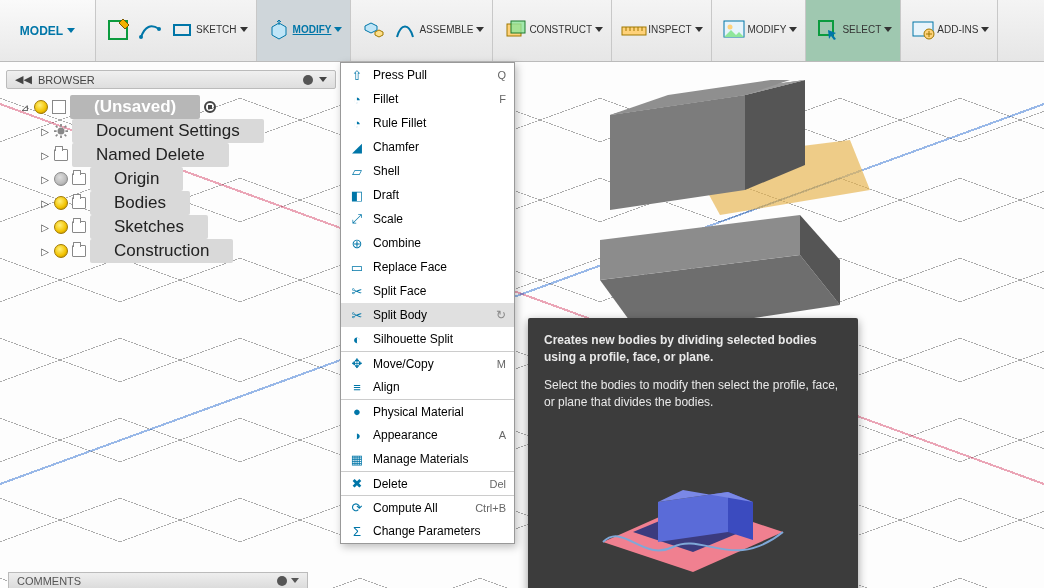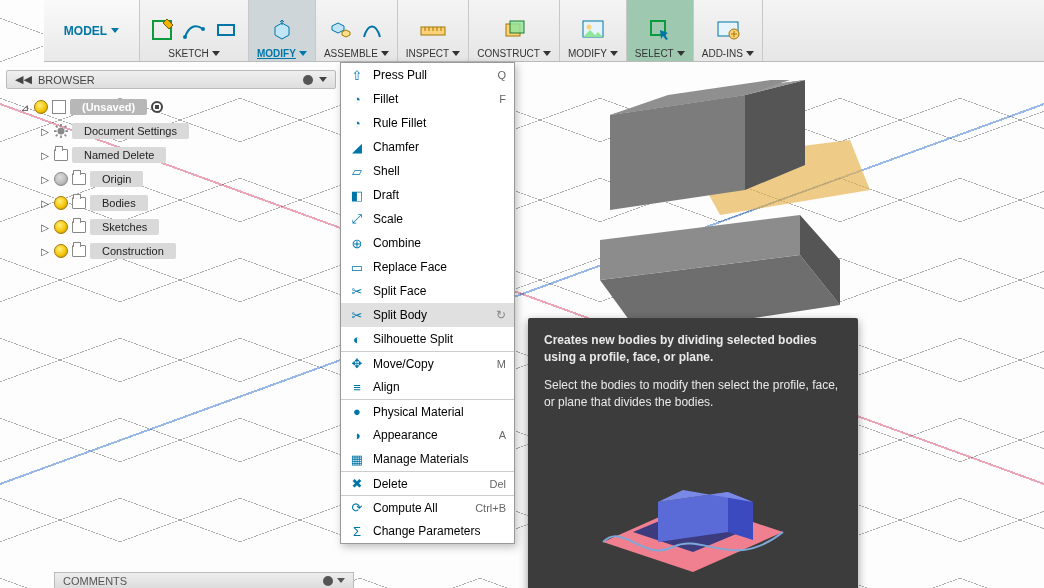--- a/index.html
+++ b/index.html
@@ -16,29 +16,29 @@
   .viewport::after {
     content:''; position:absolute; inset:0;
     background: linear-gradient(160deg, transparent 0 calc(50% - 1px), rgba(0,80,200,.4) calc(50% - 1px) calc(50% + 1px), transparent calc(50% + 1px)),
                 linear-gradient(20deg, transparent 0 calc(50% - 1px), rgba(200,0,50,.35) calc(50% - 1px) calc(50% + 1px), transparent calc(50% + 1px));
     pointer-events:none;
   }
 
   
   .toolbar {
     position: relative; z-index: 5; height: 62px; display: flex; align-items: stretch;
-    background: linear-gradient(#f4f4f4,#e6e6e6); border-bottom: 1px solid #bbb; margin-left: 44px;
+    background: linear-gradient(#f4f4f4,#e6e6e6); border-bottom: 1px solid #bbb;
   }
   .model-btn {
     display:flex; align-items:center; justify-content:center; gap:4px;
     width:96px; color:#0076a8; font-size:12px; font-weight:600; cursor:pointer;
     border-right:1px solid #c8c8c8; background:linear-gradient(#fafafa,#e9e9e9);
   }
   .caret { width:0;height:0;border-left:4px solid transparent;border-right:4px solid transparent;border-top:5px solid currentColor; display:inline-block;}
-  .tool-group { display:flex; flex-direction:column; align-items:center; justify-content:flex-end;
+  .tool-group { display:flex; flex-direction:row; align-items:center; justify-content:flex-end;
     padding:0 8px 2px; border-right:1px solid #c8c8c8; min-width:58px; cursor:pointer;}
   .tool-group.active { background:#cfd6da; }
   .tool-group.sel { background:#9fc8b0; }
   .tool-icons { display:flex; gap:4px; height:36px; align-items:center; }
   .tool-label { font-size:10px; color:#333; display:flex; align-items:center; gap:3px;}
   .tool-label.hot { color:#0076a8; font-weight:600;text-decoration:underline;}
   .ico { width:28px; height:28px; display:flex; align-items:center; justify-content:center; font-size:18px;}
   svg { display:block; }
 
   
@@ -53,21 +53,21 @@
   .browser-hdr .spacer{flex:1}
   .tree { padding:6px 0; font-size:12px; color:#222;}
   .tree-row { display:flex; align-items:center; gap:4px; height:24px; padding-left:14px;}
   .tree-row.indent { padding-left:34px;}
   .tree-row .tog { width:10px; text-align:center; color:#444; font-size:10px;}
   .bulb { width:14px;height:14px; border-radius:50%; background:radial-gradient(circle at 40% 35%, #fff07a, #f2c200 60%, #a07800); border:1px solid #a07800;}
   .bulb.off { background:radial-gradient(circle at 40% 35%, #ddd, #bbb 60%, #888); border-color:#888;}
   .gear { width:14px;height:14px; }
   .fold { width:14px;height:12px; background:#fff; border:1px solid #888; border-radius:1px; position:relative;}
   .fold::before{content:'';position:absolute;top:-4px;left:0;width:6px;height:4px;background:#fff;border:1px solid #888;border-bottom:none;border-radius:1px 1px 0 0;}
-  .pill { background:#b7b7b7; color:#fff; font-weight:600; padding:2px 12px; border-radius:2px; font-size:11px;}
+  .pill { background:#b7b7b7; color:#fff; font-weight:600; padding:2px 24px; border-radius:2px; font-size:17px;}
   .pill.lite { background:#d9d9d9; color:#222; font-weight:400;}
   .radio { width:12px;height:12px;border:2px solid #444;border-radius:50%; background:radial-gradient(#444 0 40%, transparent 45%);}
   .doc { width:14px;height:14px; background:#fff;border:1px solid #888;}
 
   
   .menu {
     position:absolute; left:340px; top:62px; width:175px; z-index:10;
     background:#fff; border:1px solid #999; box-shadow:2px 3px 8px rgba(0,0,0,.25);
     font-size:12px;
   }
@@ -86,21 +86,21 @@
     font-size:12px; line-height:1.45; box-shadow:0 3px 10px rgba(0,0,0,.4);
   }
   .tip p { margin-bottom:10px;}
   .tip-illus { height:180px; display:flex; align-items:center; justify-content:center;}
 
   
   .model3d { position:absolute; left:540px; top:80px; width:340px; height:260px; z-index:3;}
   .comments {
     position:absolute; left:8px; bottom:0; width:300px; height:16px;
     background:linear-gradient(#eee,#dcdcdc); border:1px solid #bbb; border-bottom:none;
-    font-size:11px; color:#555; padding:1px 8px; display:flex; align-items:center; gap:4px;margin-left:46px;
+    font-size:11px; color:#555; padding:1px 8px; display:flex; align-items:center; gap:4px;
   }
   .comments .spacer{flex:1}
   .dot{width:10px;height:10px;border-radius:50%;background:#555;}
 </style>
 </head>
 <body>
 
 <div class="viewport"></div>
 
 <div class="model3d">
@@ -188,43 +188,43 @@
     </div>
     <div class="tool-label">
         <span>ASSEMBLE</span>
         <span class="caret"></span>
       </div>
   </div>
 
   <div class="tool-group">
     <div class="tool-icons">
       <span class="ico">
+          <svg width="24" height="24">
+            <rect x="4" y="6" width="14" height="12" fill="#ffd27a" stroke="#a07800"></rect>
+            <rect x="8" y="3" width="14" height="12" fill="#8fe69b" stroke="#1f7a2f" fill-opacity=".8"></rect>
+          </svg>
+        </span>
+    </div>
+    <div class="tool-label">
+        <span>CONSTRUCT</span>
+        <span class="caret"></span>
+      </div>
+  </div>
+
+  <div class="tool-group">
+    <div class="tool-icons">
+      <span class="ico">
           <svg width="26" height="18">
             <rect x="1" y="6" width="24" height="8" fill="#ffd27a" stroke="#a07800"></rect>
             <path d="M5 6v4M9 6v4M13 6v4M17 6v4M21 6v4" stroke="#a07800"></path>
           </svg>
         </span>
     </div>
     <div class="tool-label">
         <span>INSPECT</span>
-        <span class="caret"></span>
-      </div>
-  </div>
-
-  <div class="tool-group">
-    <div class="tool-icons">
-      <span class="ico">
-          <svg width="24" height="24">
-            <rect x="4" y="6" width="14" height="12" fill="#ffd27a" stroke="#a07800"></rect>
-            <rect x="8" y="3" width="14" height="12" fill="#8fe69b" stroke="#1f7a2f" fill-opacity=".8"></rect>
-          </svg>
-        </span>
-    </div>
-    <div class="tool-label">
-        <span>CONSTRUCT</span>
         <span class="caret"></span>
       </div>
   </div>
 
   <div class="tool-group">
     <div class="tool-icons">
       <span class="ico">
           <svg width="24" height="22">
             <rect x="2" y="2" width="20" height="16" fill="#e8f4fb" stroke="#0076a8"></rect>
             <circle cx="8" cy="8" r="2.5" fill="#ffd27a"></circle>

